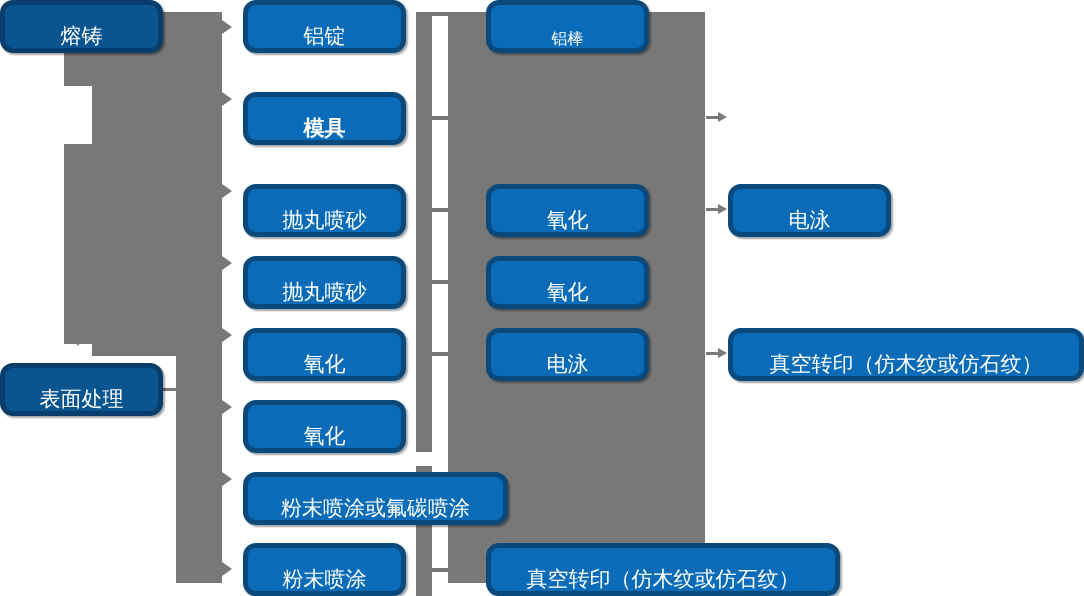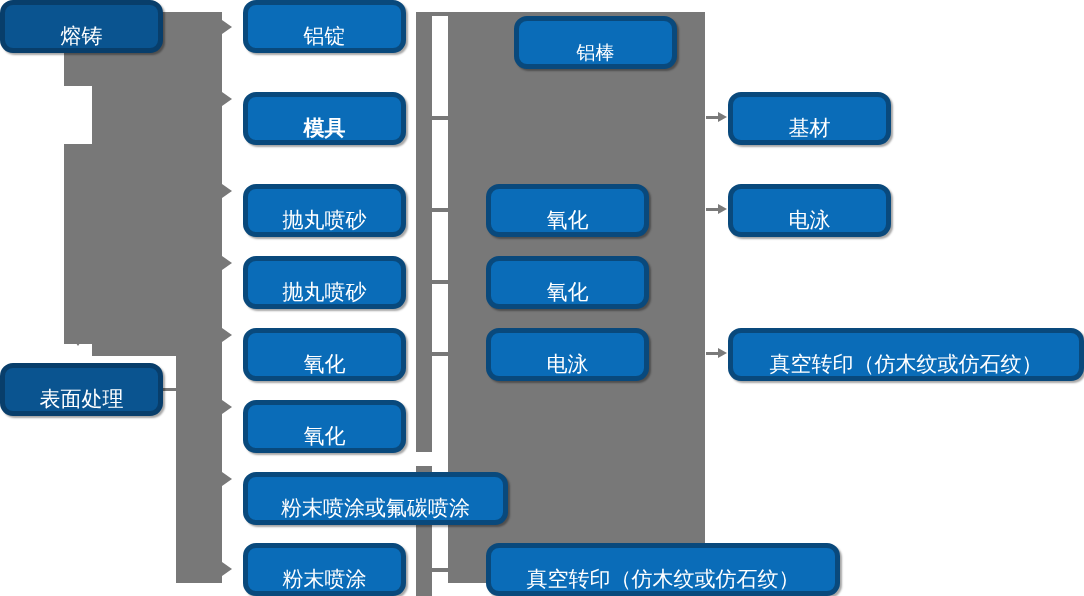--- a/index.html
+++ b/index.html
@@ -151,44 +151,41 @@
   </div>
 
   <div class="node light" style="left:243px; top:472px; width:265px; height:53px; font-size:21px;">
     <span class="lbl">粉末喷涂或氟碳喷涂</span>
   </div>
 
   <div class="node light" style="left:243px; top:543px; width:163px; height:53px; font-size:21px;">
     <span class="lbl">粉末喷涂</span>
   </div>
 
-  <div class="node light" style="left:514px; top:0px; width:163px; height:53px; font-size:19px;margin-top:16px;">
+  <div class="node light" style="left:486px; top:0px; width:163px; height:53px; font-size:16px;">
     <span class="lbl">铝棒</span>
   </div>
 
 
   <div class="node light" style="left:486px; top:184px; width:163px; height:53px; font-size:21px;">
     <span class="lbl">氧化</span>
   </div>
 
   <div class="node light" style="left:486px; top:256px; width:163px; height:53px; font-size:21px;">
     <span class="lbl">氧化</span>
   </div>
 
   <div class="node light" style="left:486px; top:328px; width:163px; height:53px; font-size:21px;">
     <span class="lbl">电泳</span>
   </div>
 
   <div class="node light" style="left:486px; top:543px; width:354px; height:53px; font-size:21px;">
     <span class="lbl">真空转印（仿木纹或仿石纹）</span>
   </div>
 
-  <div class="node light" style="left:728px; top:92px; width:163px; height:53px; font-size:21px;">
-    <span class="lbl">基材</span>
-  </div>
 
   <div class="node light" style="left:728px; top:184px; width:163px; height:53px; font-size:21px;">
     <span class="lbl">电泳</span>
   </div>
 
   <div class="node light" style="left:728px; top:328px; width:356px; height:53px; font-size:21px;">
     <span class="lbl">真空转印（仿木纹或仿石纹）</span>
   </div>
 
 </div>

